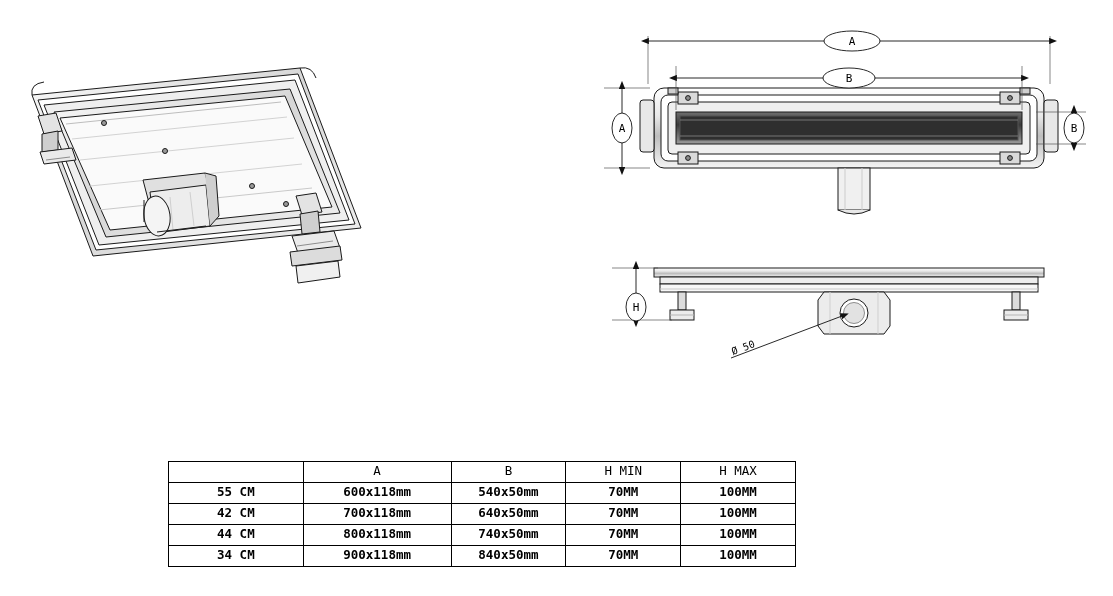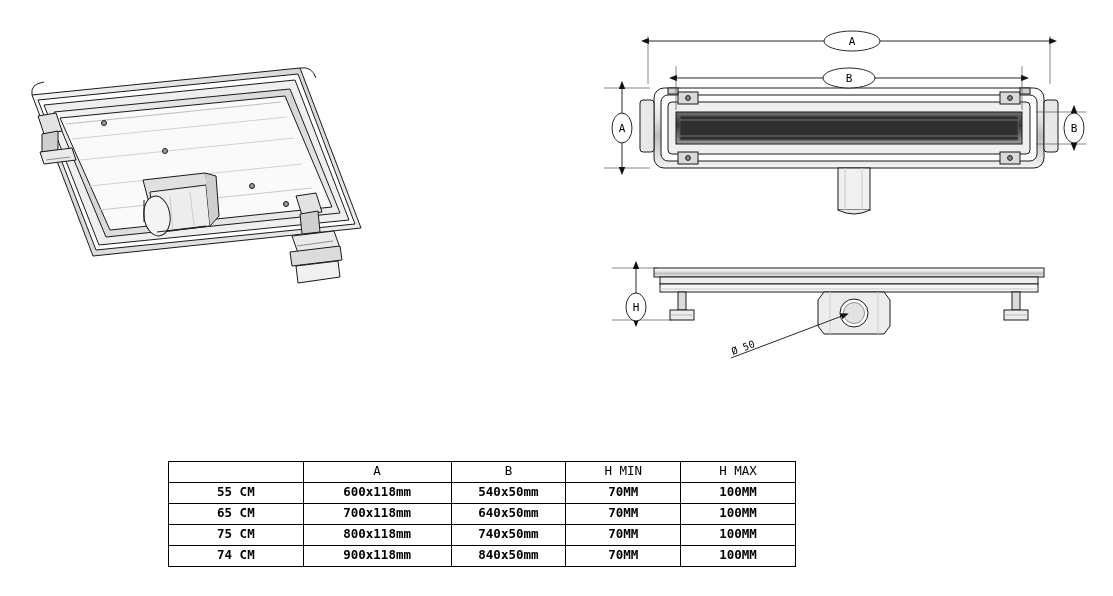--- a/index.html
+++ b/index.html
@@ -281,35 +281,35 @@
       </thead>
       <tbody>
         <tr>
           <td>55 CM</td>
           <td>600x118mm</td>
           <td>540x50mm</td>
           <td>70MM</td>
           <td>100MM</td>
         </tr>
         <tr>
-          <td>65 CM</td>
+          <td>42 CM</td>
           <td>700x118mm</td>
           <td>640x50mm</td>
           <td>70MM</td>
           <td>100MM</td>
         </tr>
         <tr>
-          <td>75 CM</td>
+          <td>44 CM</td>
           <td>800x118mm</td>
           <td>740x50mm</td>
           <td>70MM</td>
           <td>100MM</td>
         </tr>
         <tr>
-          <td>74 CM</td>
+          <td>34 CM</td>
           <td>900x118mm</td>
           <td>840x50mm</td>
           <td>70MM</td>
           <td>100MM</td>
         </tr>
       </tbody>
     </table>
   </div>
 
 </div>

